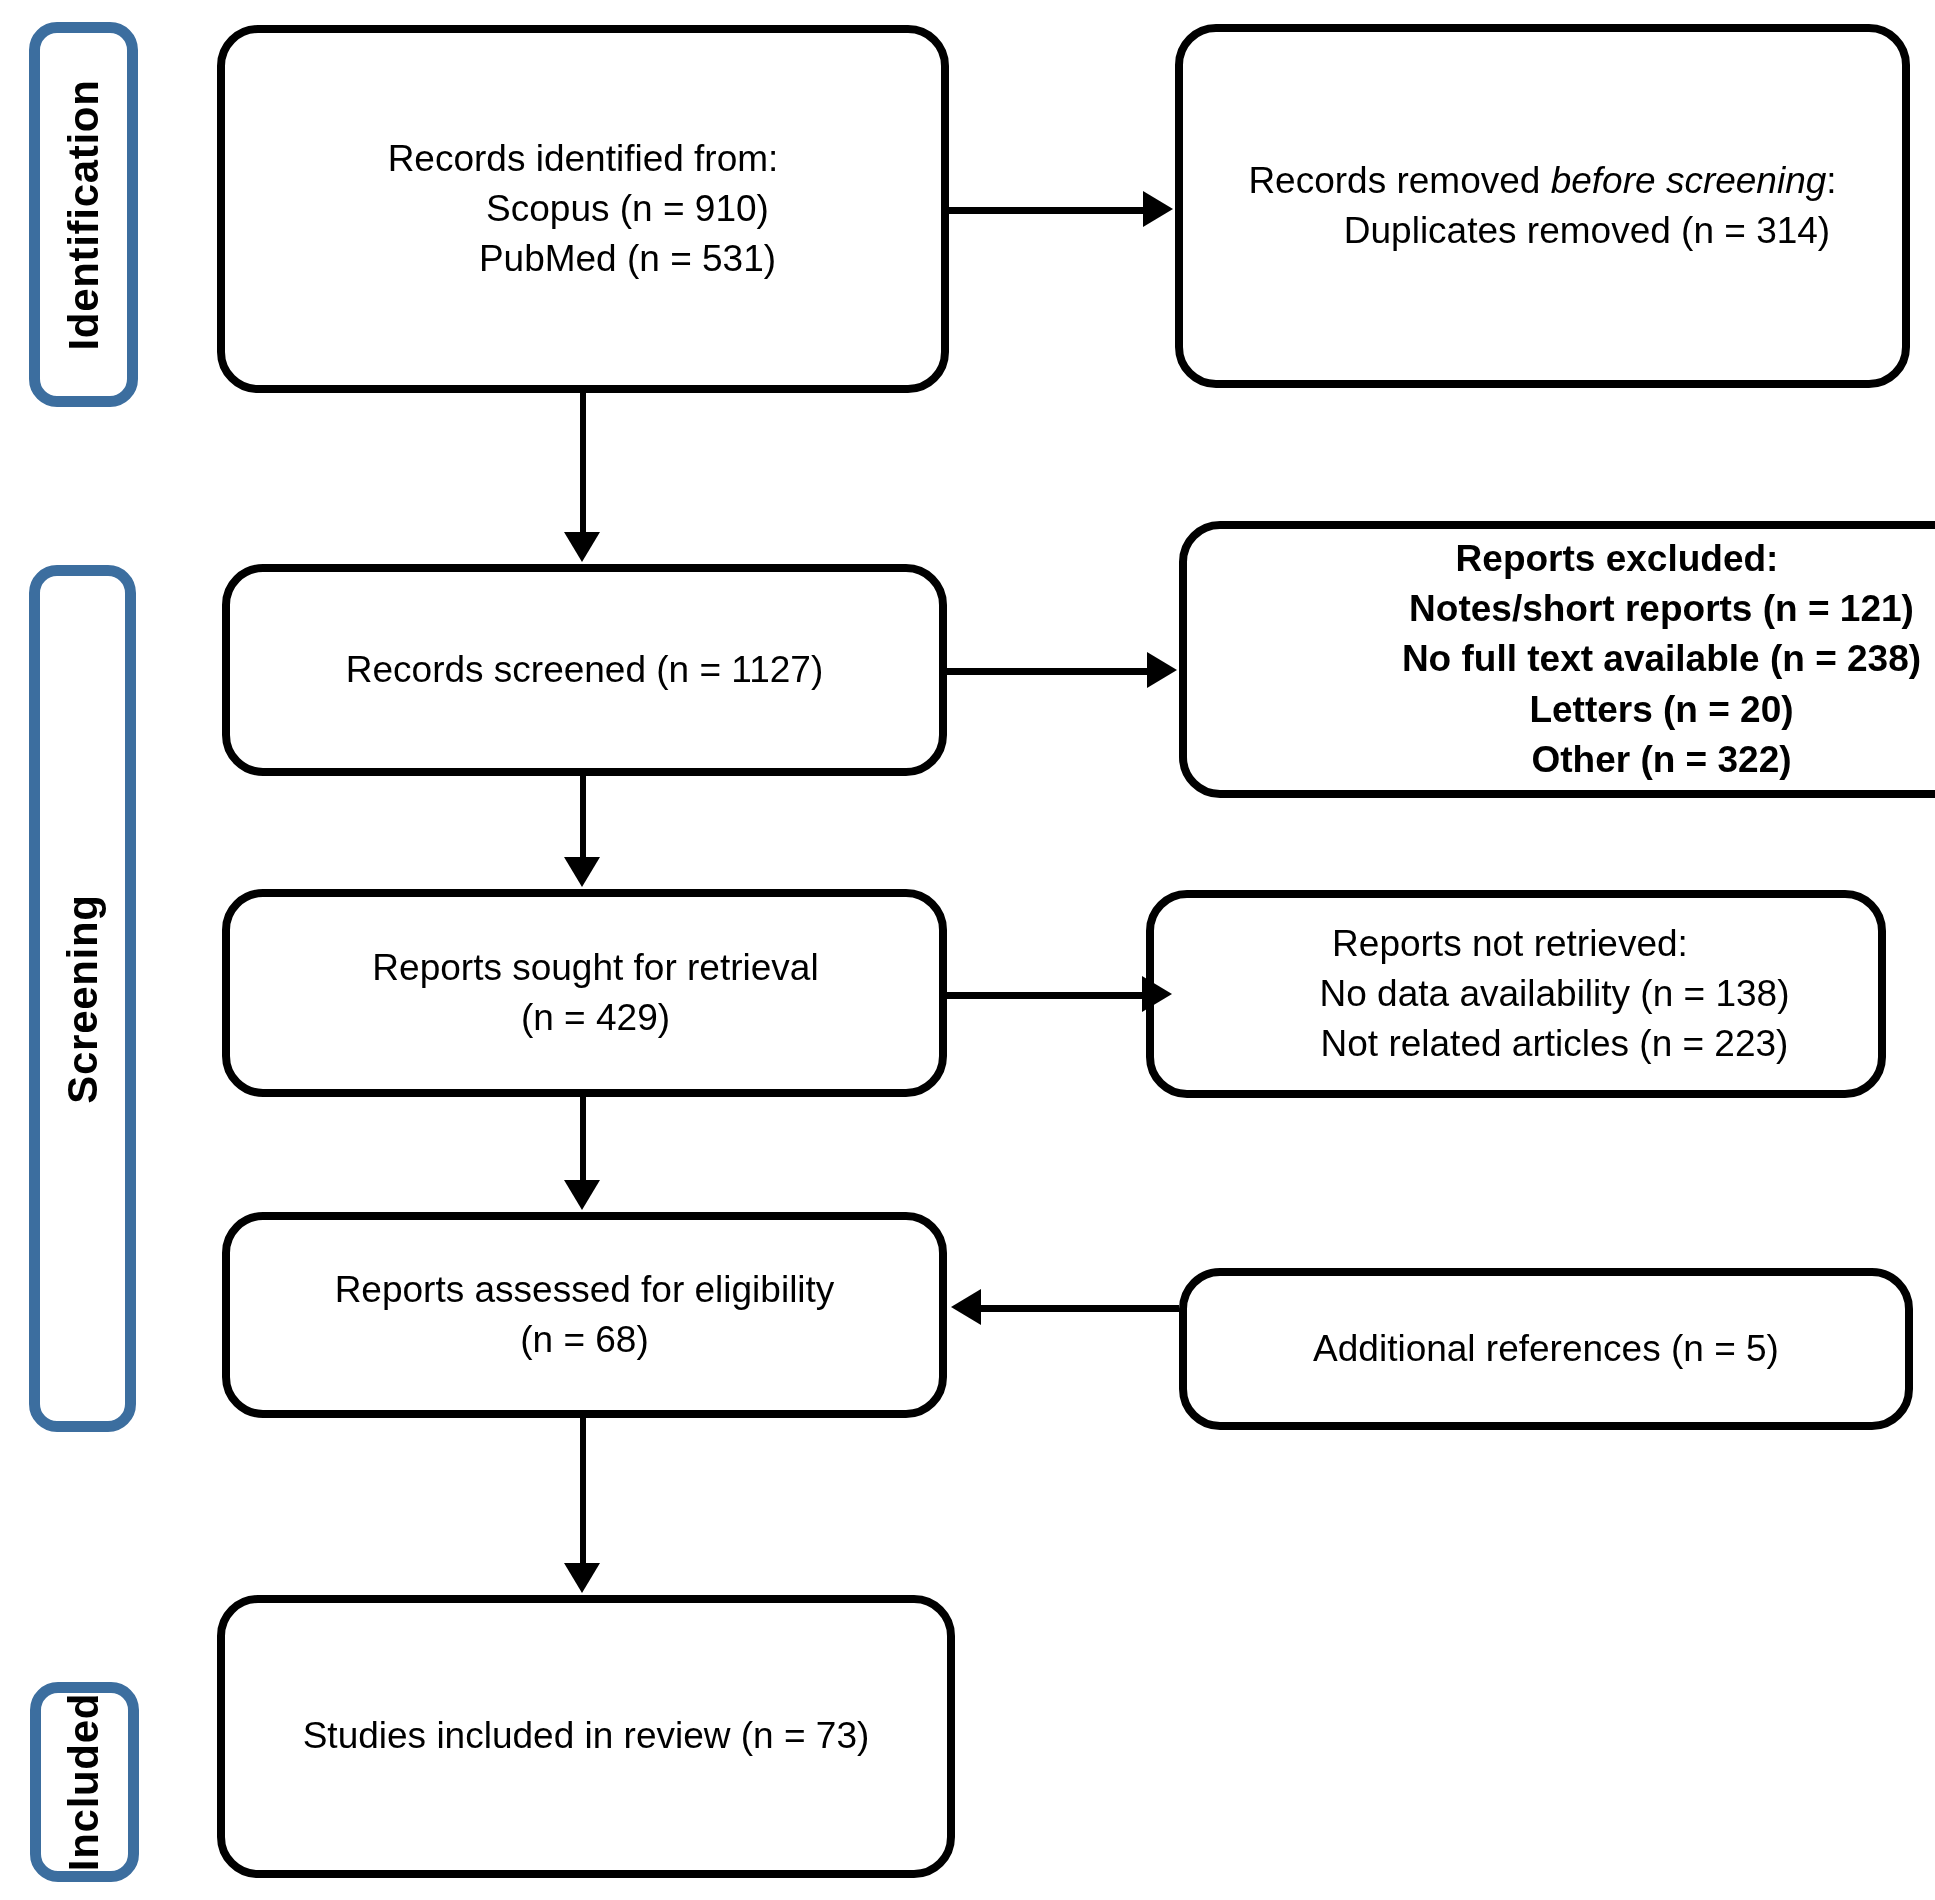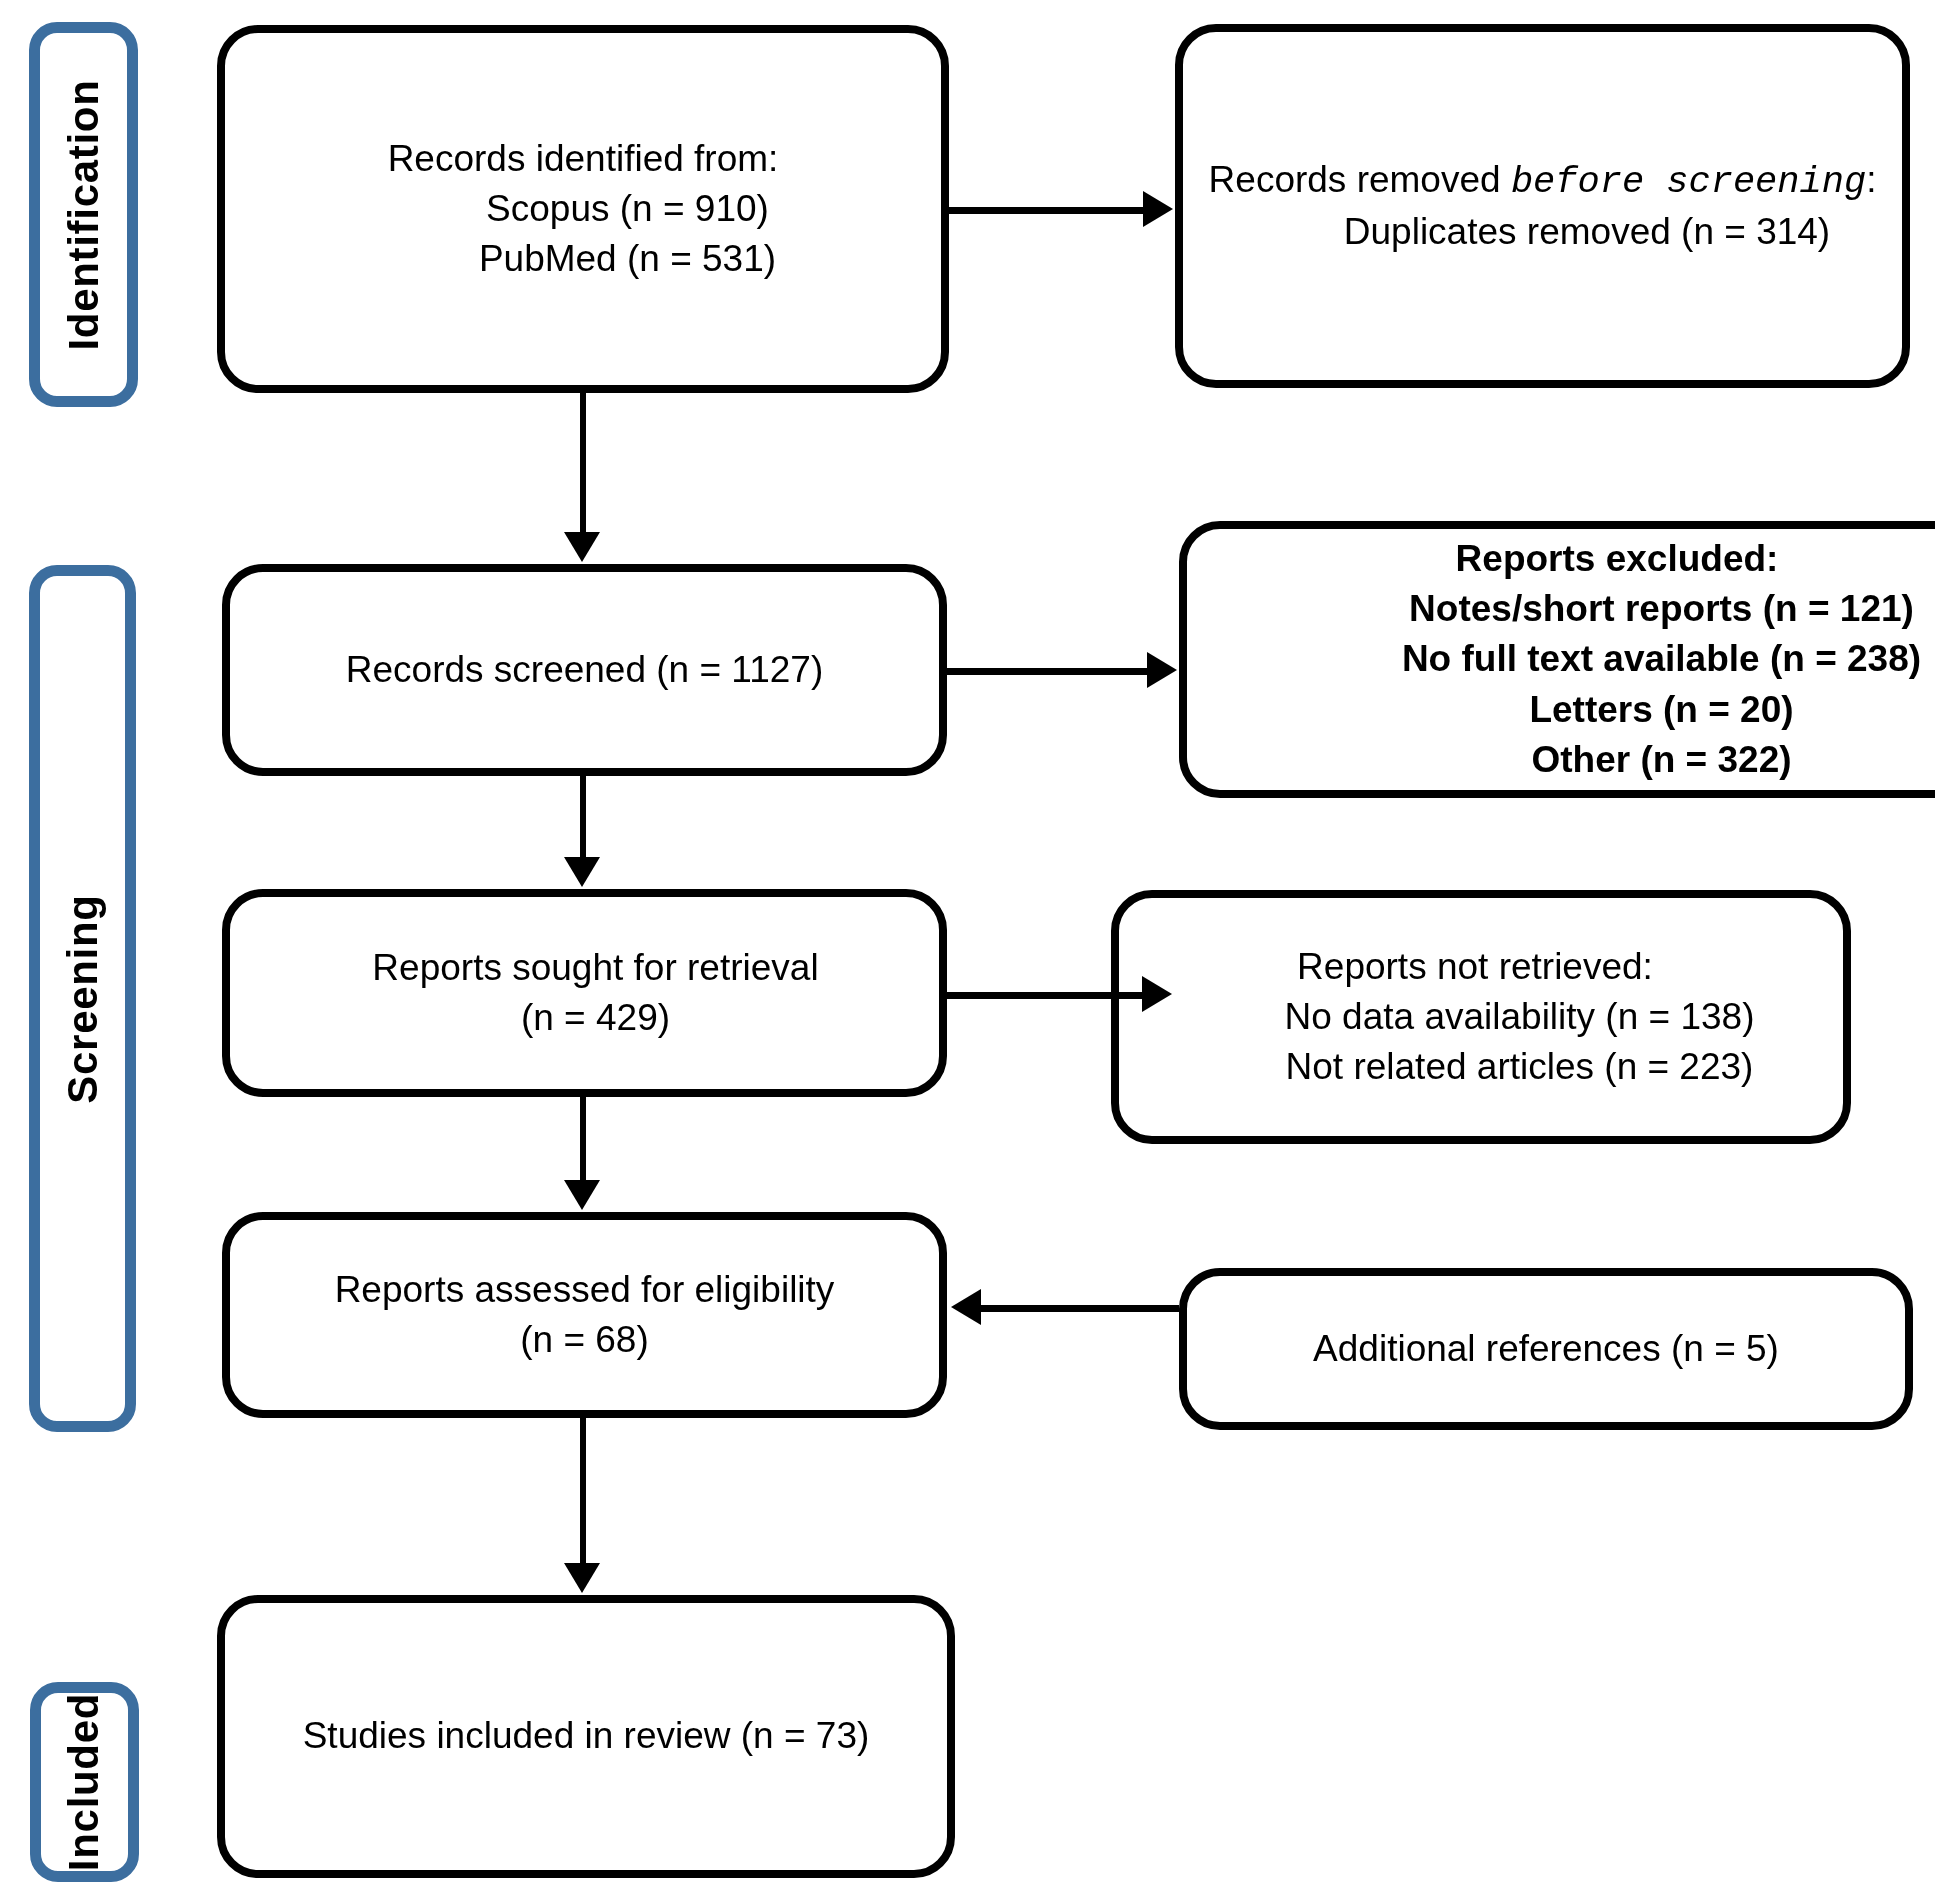--- a/index.html
+++ b/index.html
@@ -43,21 +43,21 @@
     display: flex;
     flex-direction: column;
     justify-content: center;
     text-align: center;
     font-size: 37px;
     line-height: 1.36;
     padding: 9.2px 24px;
   }
   .flow-box .line { display: block; }
   .flow-box .sub { margin-left: 89px; }
-  .flow-box em { font-style: italic; font-family: Liberation Mono, monospace; }
+  .flow-box em { font-style: italic; }
 
   
   .arrow { position: absolute; }
   .arrow .shaft { position: absolute; background: #000000; }
   .arrow .head { position: absolute; width: 0; height: 0; }
 
   .arrow.v { width: 37px; }
   .arrow.v .shaft { left: 16px; top: 0; width: 6px; height: calc(100% - 28px); }
   .arrow.v .head {
     left: 0; bottom: 0;
@@ -121,21 +121,21 @@
     <span class="line sub">No full text available (n = 238)</span>
     <span class="line sub">Letters (n = 20)</span>
     <span class="line sub">Other (n = 322)</span>
   </div>
 
   <div class="flow-box" style="left:222px; top:889px; width:725px; height:208px;padding-left:46px;">
     <span class="line">Reports sought for retrieval</span>
     <span class="line">(n = 429)</span>
   </div>
 
-  <div class="flow-box" style="left:1111px; top:890px; width:740px; height:254px;padding-left:12px;">
+  <div class="flow-box" style="left:1146px; top:890px; width:740px; height:208px;padding-left:12px;">
     <span class="line">Reports not retrieved:</span>
     <span class="line sub">No data availability (n = 138)</span>
     <span class="line sub">Not related articles (n = 223)</span>
   </div>
 
   <div class="flow-box" style="left:222px; top:1212px; width:725px; height:206px;">
     <span class="line">Reports assessed for eligibility</span>
     <span class="line">(n = 68)</span>
   </div>
 

